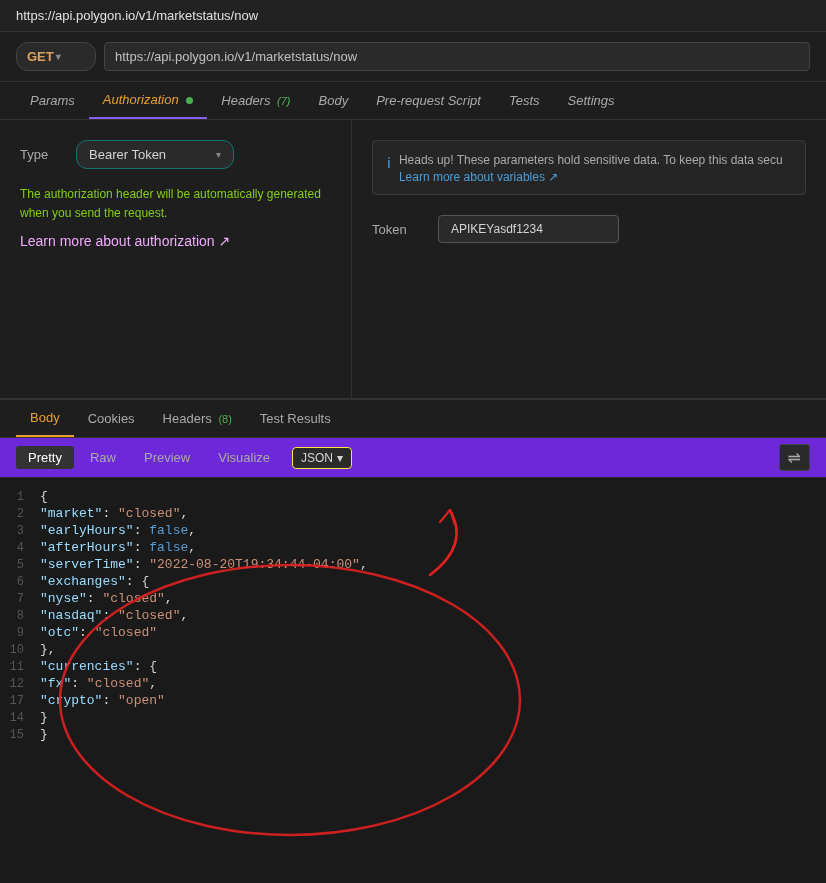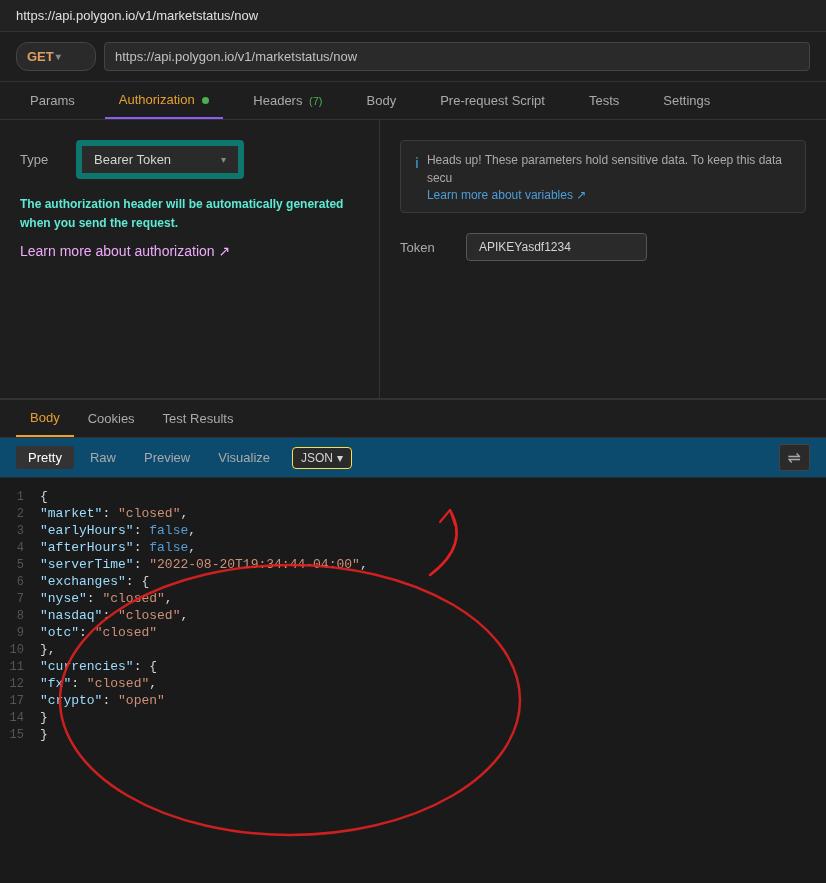--- a/index.html
+++ b/index.html
@@ -62,21 +62,22 @@
       padding: 6px 10px;
     }
 
     
     .tabs-bar {
       background: #1e1e1e;
       display: flex;
       align-items: center;
       padding: 0 16px;
       border-bottom: 1px solid #333;
-      gap: 16px;
+      gap: 0;
+      font-style: italic;
     }
     .tab-item {
       padding: 10px 14px;
       cursor: pointer;
       color: #aaa;
       font-size: 13px;
       position: relative;
       white-space: nowrap;
     }
     .tab-item.active {
@@ -100,58 +101,57 @@
 
     
     .auth-panel {
       background: #1e1e1e;
       display: flex;
       min-height: 280px;
       border-bottom: 2px solid #333;
     }
 
     .auth-left {
-      width: 380px;
+      width: 352px;
       padding: 20px;
       border-right: 1px solid #333;
     }
     .type-row {
       display: flex;
       align-items: center;
       gap: 16px;
       margin-bottom: 16px;
     }
     .type-label {
       color: #aaa;
       font-size: 13px;
       min-width: 40px;
     }
     .type-select {
       background: #2a2a2a;
-      border: 6px solid #0f766e;
-      border-radius: 4px;
+      border: 1px solid #0f766e;
+      border-radius: 11px;
       color: #d4d4d4;
       padding: 6px 12px;
       font-size: 13px;
       display: flex;
       align-items: center;
       justify-content: space-between;
       gap: 50px;
       cursor: pointer;
     }
     .type-select .chevron-down {
       color: #888;
       font-size: 10px;
     }
     .auth-desc {
-      color: #5eead4;
+      color: #84cc16;
       font-size: 12px;
       line-height: 1.6;
       margin-bottom: 10px;
-      font-weight: bold;
     }
     .auth-link {
       color: #f0abfc;
       font-size: 14px;
       cursor: pointer;
       text-decoration: none;
     }
 
     .auth-right {
       flex: 1;
@@ -228,21 +228,21 @@
       border-bottom: 2px solid #e8a030;
     }
 
     
     .sub-tabs {
       display: flex;
       align-items: center;
       padding: 6px 16px;
       border-bottom: 1px solid #2a2a2a;
       gap: 4px;
-      background: #0c4a6e;
+      background: #6d28d9;
     }
     .sub-tab {
       padding: 4px 12px;
       cursor: pointer;
       color: #aaa;
       font-size: 13px;
       border-radius: 3px;
     }
     .sub-tab.active {
       background: #333;
@@ -377,20 +377,24 @@
 <div class="response-panel">
 
   <div class="response-tabs">
     <div class="resp-tab active">
       <span>Body</span>
     </div>
     <div class="resp-tab">
       <span>Cookies</span>
     </div>
     <div class="resp-tab">
+      <span>Headers</span>
+      <span class="tab-badge">(8)</span>
+    </div>
+    <div class="resp-tab">
       <span>Test Results</span>
     </div>
   </div>
 
   <div class="sub-tabs">
     <div class="sub-tab active">
       <span>Pretty</span>
     </div>
     <div class="sub-tab">
       <span>Raw</span>

